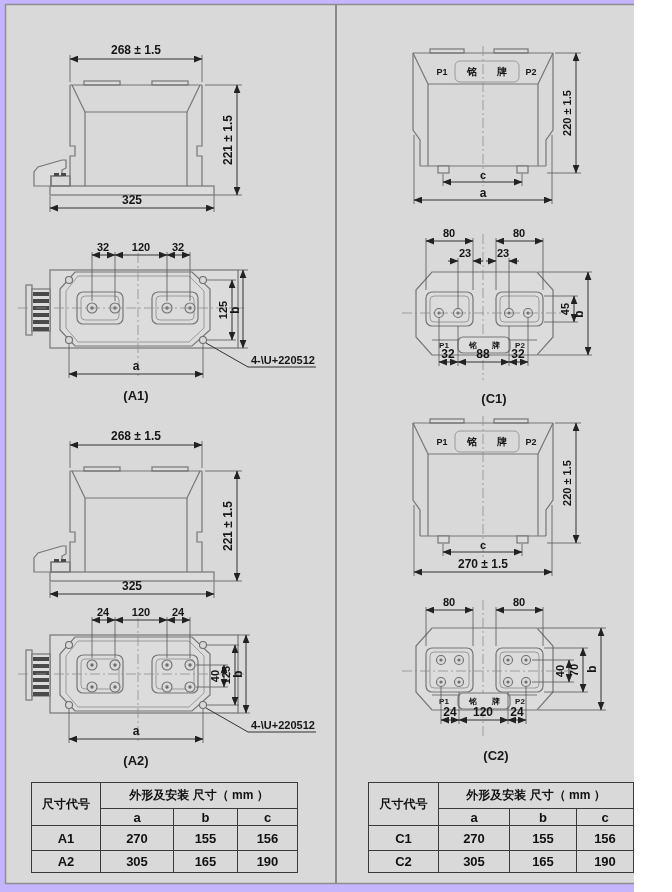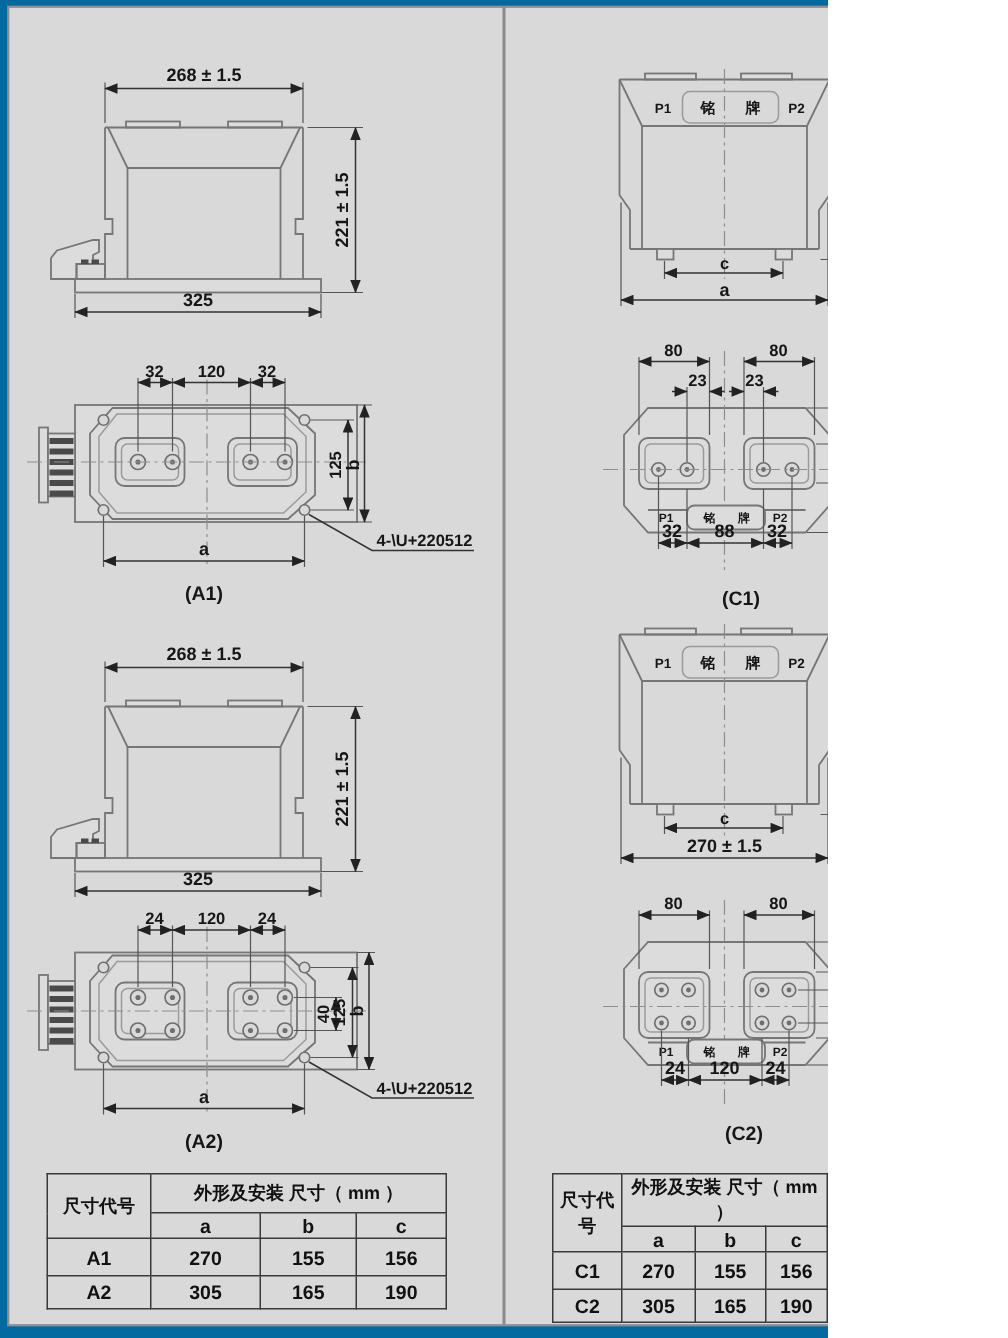--- a/index.html
+++ b/index.html
@@ -1,16 +1,16 @@
 <!DOCTYPE html>
 <html><head>
 <meta charset="utf-8">
 <style>
   html,body{margin:0;padding:0;background:#ffffff;}
-  #stage{position:relative;width:552px;height:892px;background:#0369a1;overflow:hidden;}
+  #stage{position:relative;width:634px;height:892px;background:#c4b5fd;overflow:hidden;}
   svg{position:absolute;left:0;top:0;}
   svg text{font-family:"Liberation Sans","DejaVu Sans",sans-serif;font-weight:bold;fill:#161616;text-anchor:middle;}
   .t8{font-size:8px}.t9{font-size:9px}.t10{font-size:10px}.t11{font-size:11px}.t12{font-size:12px}.t13{font-size:13px}
   .st{text-anchor:start}
   .ol{stroke:#767676;fill:none;stroke-width:1.2}
   .olf{stroke:#767676;fill:#dcdcdc;stroke-width:1.2}
   .thin{stroke:#9a9a9a;fill:none;stroke-width:1}
   .dim{stroke:#333;stroke-width:1;fill:none}
   .ext{stroke:#555;stroke-width:0.8;fill:none}
   .cl{stroke:#8d8d8d;stroke-width:0.8;stroke-dasharray:10 3 2 3;fill:none}

